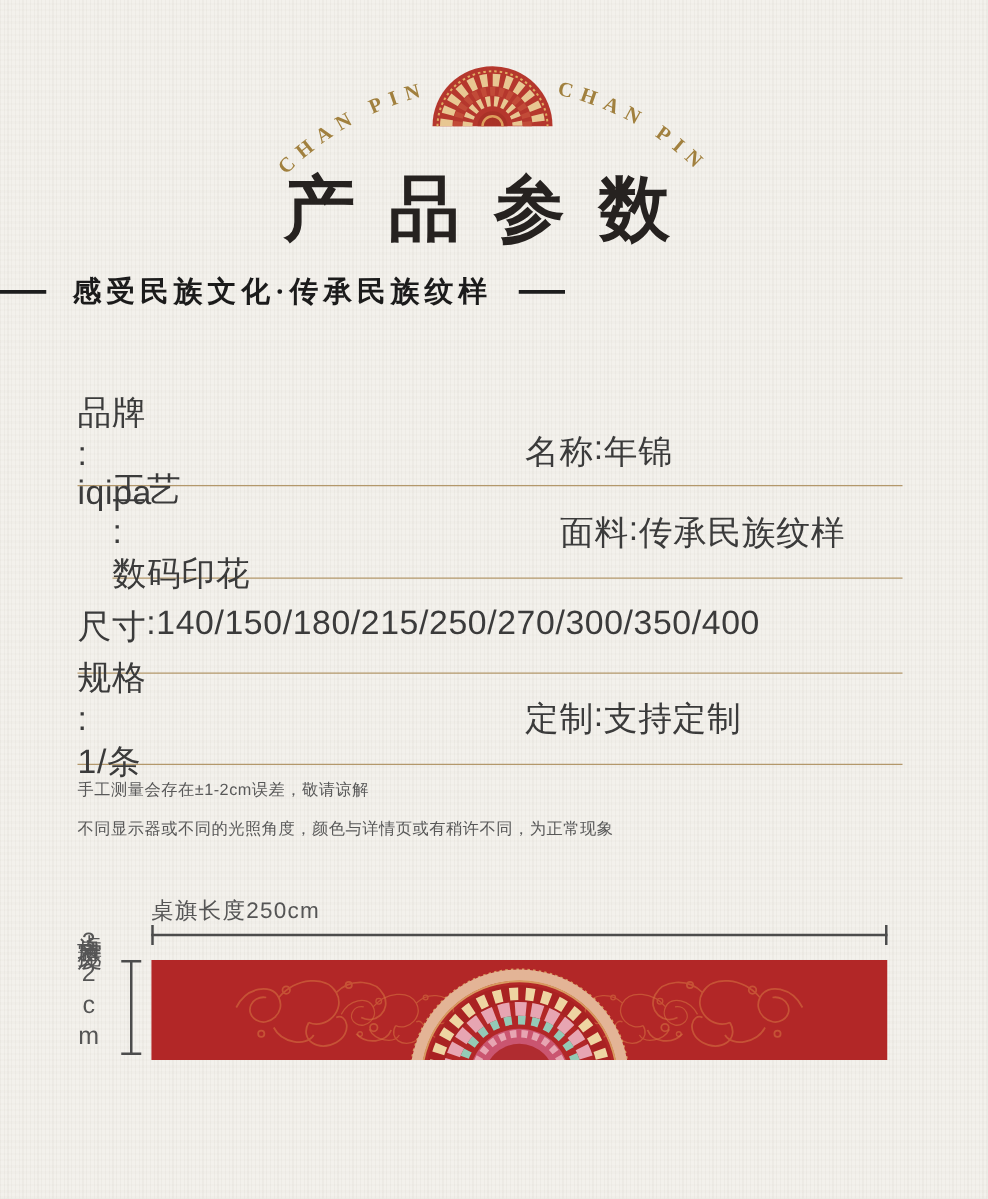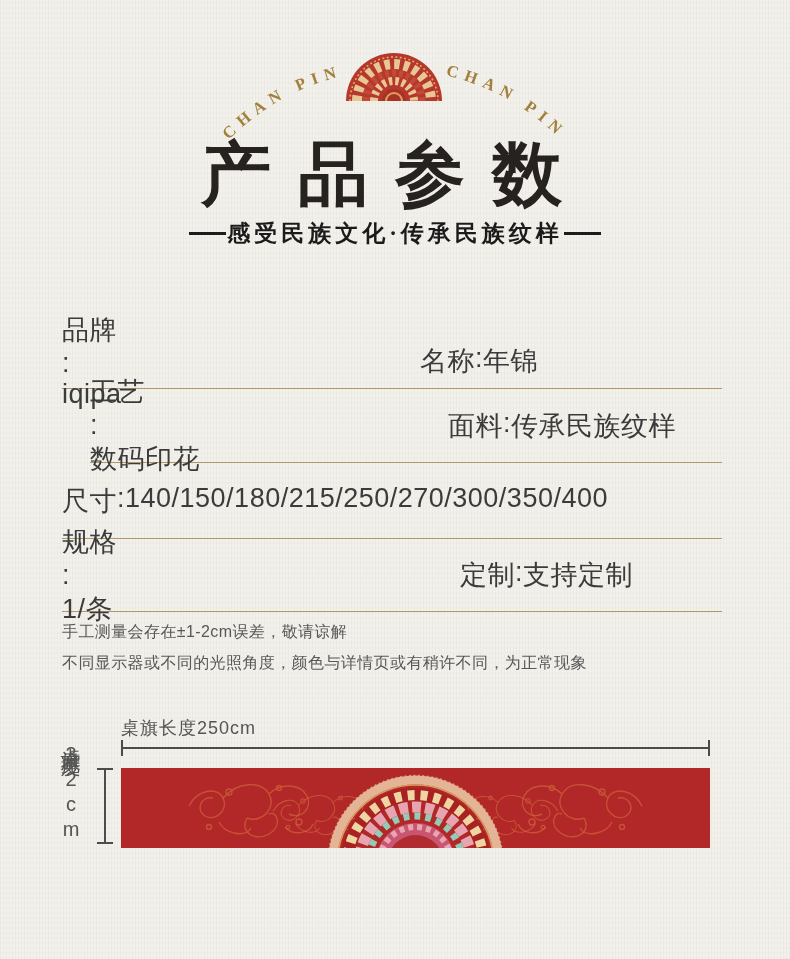--- a/index.html
+++ b/index.html
@@ -12,46 +12,46 @@
       #f3f1ec;
     font-family:"Liberation Sans", sans-serif;
   }
 
   
   .hero-svg { position:absolute; left:0; top:0; width:790px; height:168px; }
   .arc-text { font-family:"Liberation Serif", serif; font-size:16.5px; font-weight:700;
               letter-spacing:6.5px; fill:#a1803e; }
   .title {
     position:absolute; left:0; top:138px; width:790px; text-align:center;
-    font-family:"Liberation Serif", serif; font-size:70px; font-weight:700;
+    font-family:"Liberation Serif", serif; font-size:57px; font-weight:700;
     letter-spacing:27px; color:#262220; line-height:1.05;
   }
   .subtitle-row {
     position:absolute; left:0; top:218px; width:790px;
-    display:flex; justify-content:center; align-items:center; gap:1px;
+    display:flex; justify-content:flex-start; align-items:center; gap:21px;
   }
   .subtitle-dash { width:37px; height:3px; background:#1d1d1d; }
   .subtitle-text {
     font-family:"Liberation Serif", serif; font-size:23px; font-weight:700;
     letter-spacing:4px; color:#1b1b1b;
   }
 
   
   .params { position:absolute; left:62px; top:334px; width:660px; }
   .p-row { display:flex; align-items:center; border-bottom:1px solid #b3986b; }
   .p-row.r1 { height:55px; }
   .p-row.r2 { height:74px;margin-left:28px; }
   .p-row.r3 { height:76px; }
-  .p-row.r4 { height:73px;gap:40px; }
+  .p-row.r4 { height:73px; }
   .p-cell { display:flex; font-size:27px; font-weight:500; color:#3b3b3b; letter-spacing:.5px; white-space:nowrap; }
   .p-cell.c1 { width:358px;flex-direction:column; }
 
   
   .notes { position:absolute; left:62px; top:616px; width:680px; }
-  .note-line { font-size:16px; color:#585858; line-height:31px; letter-spacing:.4px; }
+  .note-line { font-size:13px; color:#585858; line-height:31px; letter-spacing:.4px; }
 
   
   .len-label { position:absolute; left:121px; top:716px; width:589px; 
                font-size:18px; color:#555; letter-spacing:1px; }
   .h-dim { position:absolute; left:121px; top:747px; width:589px; height:2px; background:#4c4c4c; }
   .h-dim .tick { position:absolute; width:2px; height:16px; background:#4c4c4c; top:-7px; }
   .h-dim .tick.t-left { left:0; }
   .h-dim .tick.t-right { right:0; }
   .w-label { position:absolute; left:58px; top:731px; height:165px;
              writing-mode:vertical-lr; text-orientation:upright;

